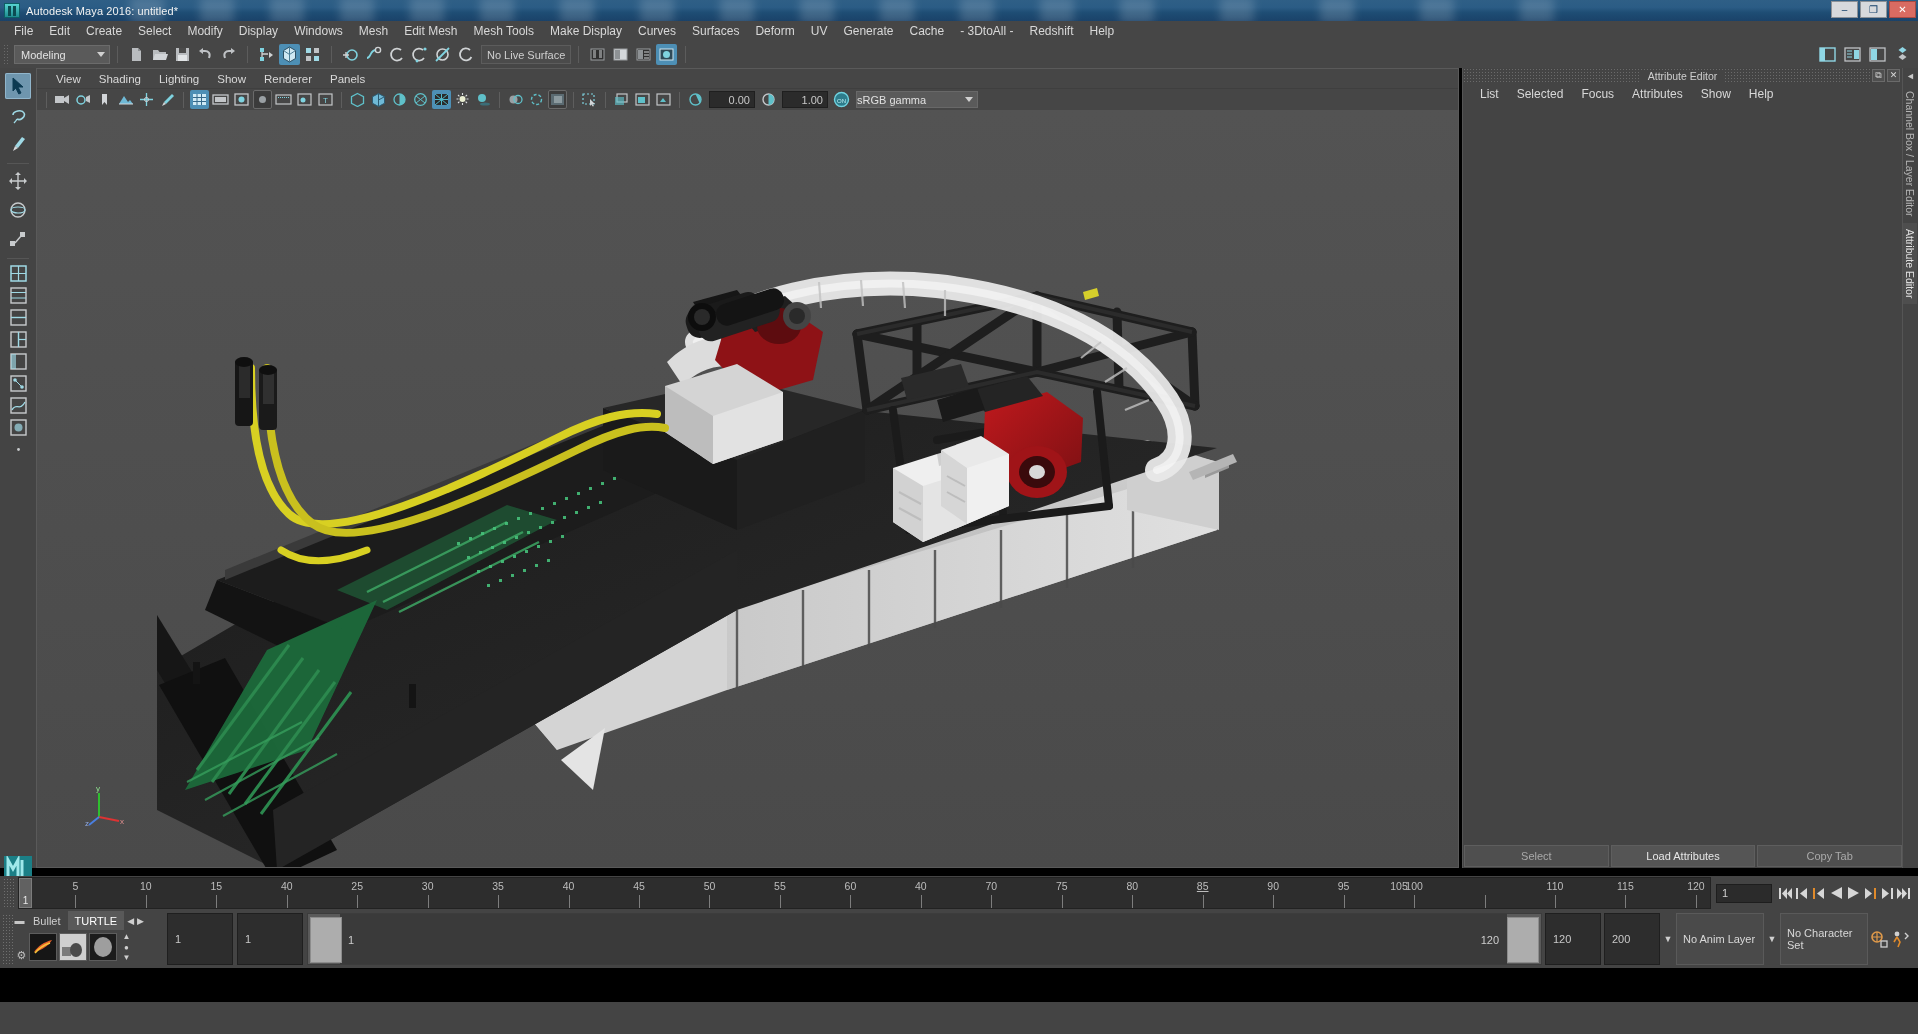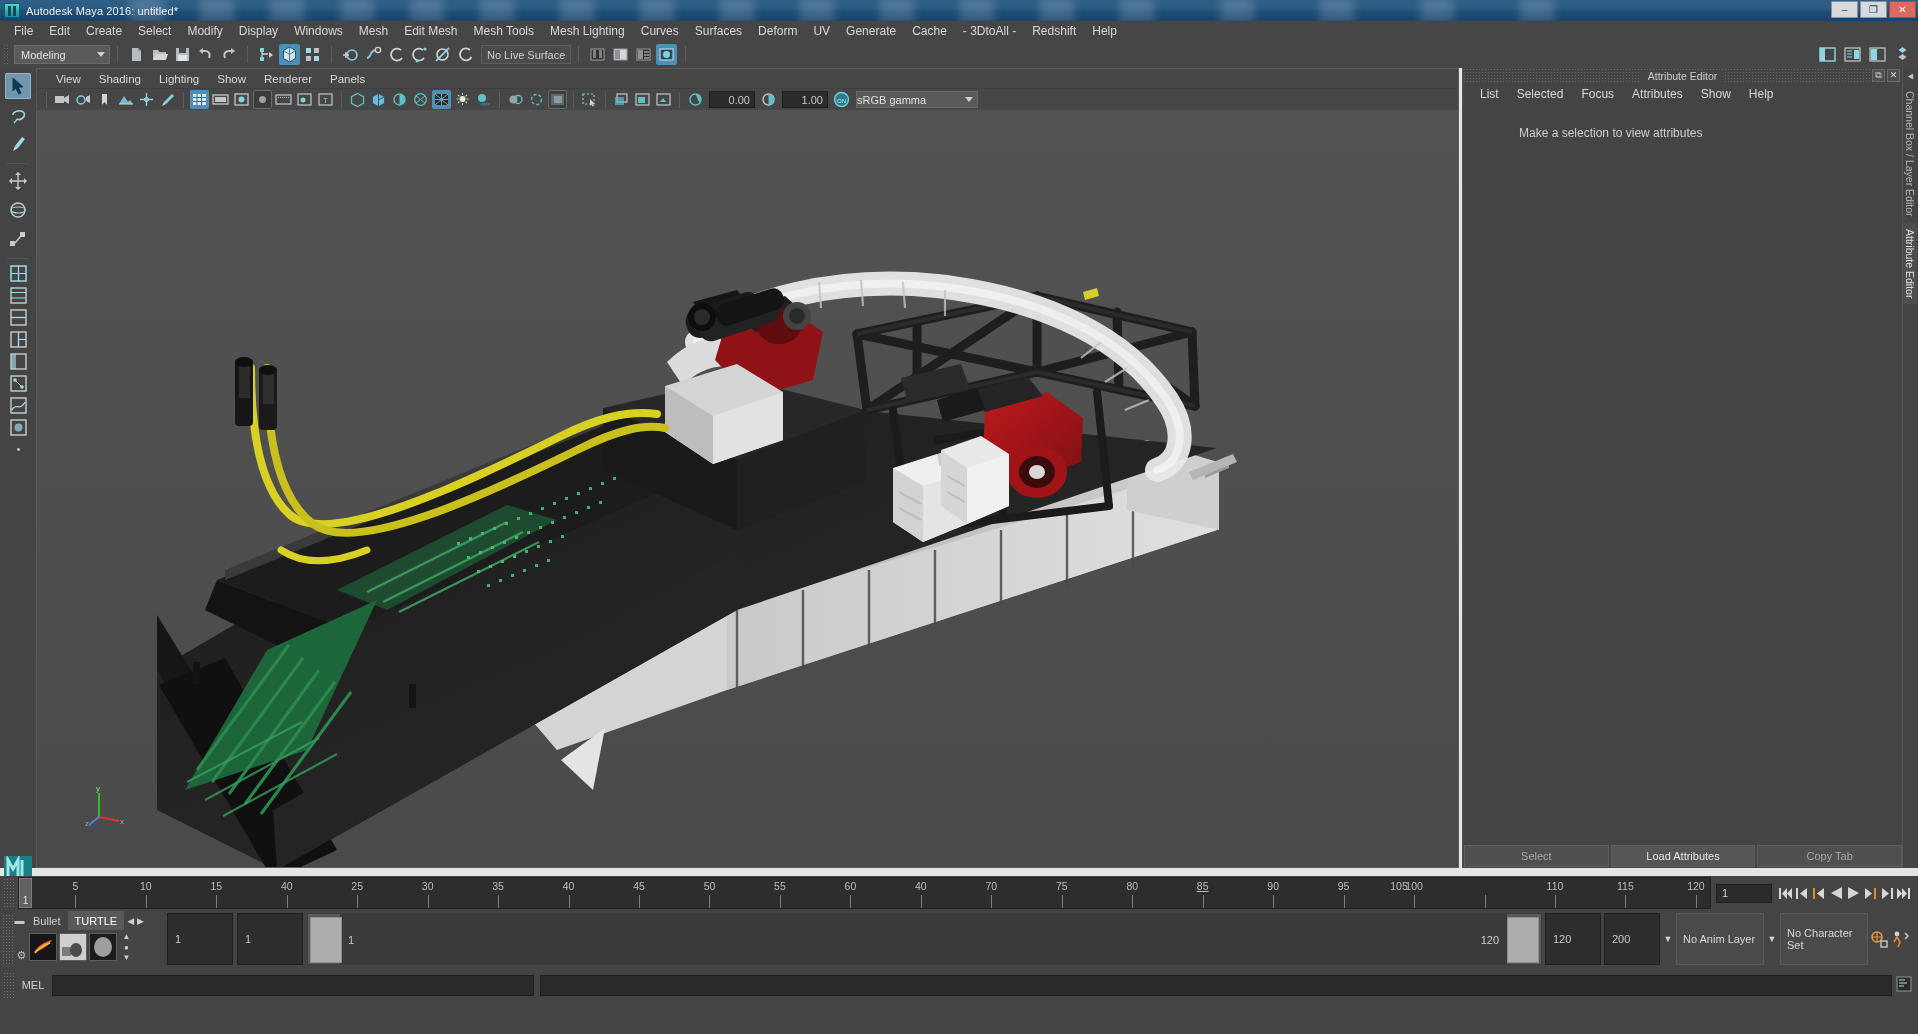--- a/index.html
+++ b/index.html
@@ -4,21 +4,21 @@
 <style>
   * { box-sizing: border-box; margin: 0; padding: 0; }
   html, body {
     width: 1918px; height: 1034px;
     background: #444444;
     font-family: "Liberation Sans", sans-serif;
     overflow: hidden;
     color: #d6d6d6;
     -webkit-font-smoothing: antialiased;
   }
-  #app { position: relative; width: 1918px; height: 1034px; background: #e5e5e5; }
+  #app { position: relative; width: 1918px; height: 1034px; background: #000000; }
 
   
   .titlebar {
     position: absolute; left: 0; top: 0; width: 1918px; height: 21px;
     background: linear-gradient(180deg,#2f5f86 0%, #2b5c85 35%, #1e4d74 60%, #1a4269 100%);
     display: flex; align-items: center;
   }
   .titlebar .glints { position:absolute; left:0; top:0; right:0; height:21px; overflow:hidden; pointer-events:none;}
   .titlebar .glint { position:absolute; top:-3px; width:34px; height:26px; background:rgba(255,255,255,0.16); filter: blur(5px); border-radius:4px;}
   .tb-icon {
@@ -240,21 +240,21 @@
     <div class="mi">File</div>
     <div class="mi">Edit</div>
     <div class="mi">Create</div>
     <div class="mi">Select</div>
     <div class="mi">Modify</div>
     <div class="mi">Display</div>
     <div class="mi">Windows</div>
     <div class="mi">Mesh</div>
     <div class="mi">Edit Mesh</div>
     <div class="mi">Mesh Tools</div>
-    <div class="mi">Mesh Lighting</div>
+    <div class="mi">Make Display</div>
     <div class="mi">Curves</div>
     <div class="mi">Surfaces</div>
     <div class="mi">Deform</div>
     <div class="mi">UV</div>
     <div class="mi">Generate</div>
     <div class="mi">Cache</div>
     <div class="mi">- 3DtoAll -</div>
     <div class="mi">Redshift</div>
     <div class="mi">Help</div>
   </div>
@@ -987,21 +987,20 @@
       </span>
     </div>
     <div class="attr-menus">
       <div class="mi">List</div>
       <div class="mi">Selected</div>
       <div class="mi">Focus</div>
       <div class="mi">Attributes</div>
       <div class="mi">Show</div>
       <div class="mi">Help</div>
     </div>
-    <div class="attr-msg">Make a selection to view attributes</div>
     <div class="attr-bottom">
       <div class="b">Select</div>
       <div class="b active">Load Attributes</div>
       <div class="b">Copy Tab</div>
     </div>
   </div>
 
   <div class="vdock">
     <div class="collapse">◄</div>
     <div class="vtab">Channel Box / Layer Editor</div>
@@ -1185,29 +1184,15 @@
     <div class="rr-icon">
       <svg width="18" height="18" viewBox="0 0 18 18">
           <circle cx="5" cy="4" r="2.4" fill="#d0d0d0"></circle>
           <path d="M5 7l3 5-2 5M5 7L2 12" stroke="#e08a2a" stroke-width="1.6" fill="none"></path>
           <path d="M13 3l3 3-3 3" stroke="#d0d0d0" stroke-width="1.4" fill="none"></path>
         </svg>
     </div>
     <div style="width:6px"></div>
   </div>
 
-  <div class="cmd-row">
-    <div class="cmd-grip"></div>
-    <div class="cmd-label">MEL</div>
-    <div class="cmd-input"></div>
-    <div class="cmd-output"></div>
-    <div class="cmd-icons">
-      <div class="ic">
-        <svg width="20" height="20" viewBox="0 0 20 20">
-            <rect x="3" y="3" width="14" height="14" fill="#2c2c2c" stroke="#8e9295"></rect>
-            <path d="M5 6h6M5 9h8M5 12h5" stroke="#b6d9e6" stroke-width="1.2"></path>
-          </svg>
-      </div>
-    </div>
-  </div>
 
   <div class="helpline"></div>
 </div>
 
 </body></html>

